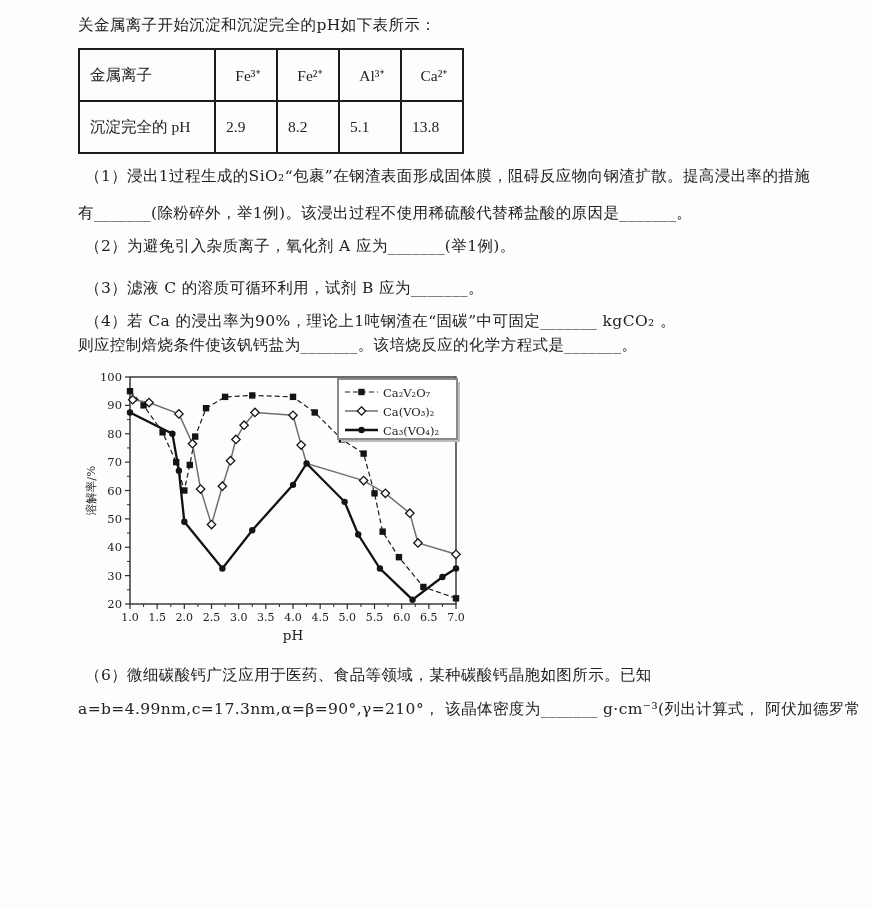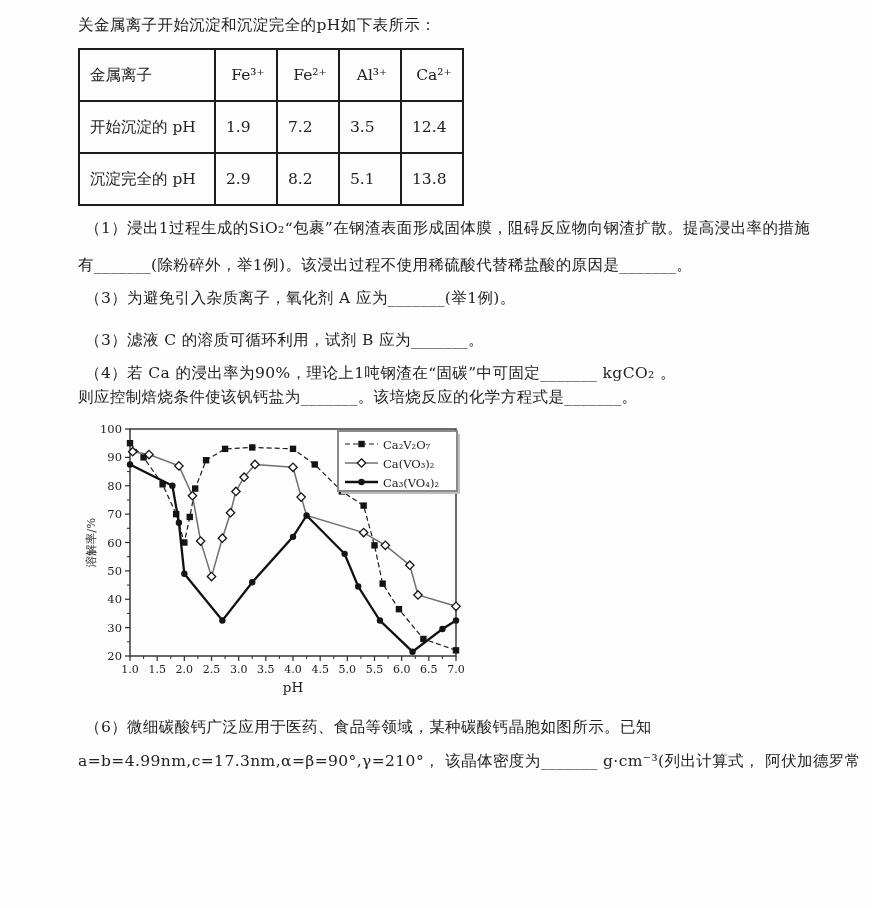--- a/index.html
+++ b/index.html
@@ -27,20 +27,21 @@
     margin-top:12px;
     table-layout:fixed;
   }
   table.ptable td{
     border:2px solid #1c1c1c;
     font-size:15.5px;
     padding:0 6px 0 10px;
     height:50px;
     vertical-align:middle;
     background:#fdfdfd;
+    font-family:Liberation Serif, serif;
   }
   td.c-label{width:118px;}
   td.c-ion{width:44px;font-size:16.5px;text-align:center;}
   td.c-val{font-size:15.5px;}
   
   #chartwrap{margin:8px 0 0 6px;}
   svg text{
     font-family:"DejaVu Serif","Liberation Serif",serif;
     fill:#1c1c1c;
   }
@@ -56,40 +57,33 @@
   <table class="ptable">
     <tbody>
       <tr>
         <td class="c-label">金属离子</td>
         <td class="c-ion">Fe³⁺</td>
         <td class="c-ion">Fe²⁺</td>
         <td class="c-ion">Al³⁺</td>
         <td class="c-ion">Ca²⁺</td>
       </tr>
       <tr>
-        <td class="c-label">开始沉淀的 pH</td>
-        <td class="c-val">1.9</td>
-        <td class="c-val">7.2</td>
-        <td class="c-val">3.5</td>
-        <td class="c-val">12.4</td>
-      </tr>
-      <tr>
         <td class="c-label">沉淀完全的 pH</td>
         <td class="c-val">2.9</td>
         <td class="c-val">8.2</td>
         <td class="c-val">5.1</td>
         <td class="c-val">13.8</td>
       </tr>
     </tbody>
   </table>
 
 
   <p class="ln indent" style="margin-top:11px">（1）浸出1过程生成的SiO₂“包裹”在钢渣表面形成固体膜，阻碍反应物向钢渣扩散。提高浸出率的措施</p>
   <p class="ln" style="margin-top:15px">有_______(除粉碎外，举1例)。该浸出过程不使用稀硫酸代替稀盐酸的原因是_______。</p>
-  <p class="ln indent" style="margin-top:11px">（3）为避免引入杂质离子，氧化剂 A 应为_______(举1例)。</p>
+  <p class="ln indent" style="margin-top:11px">（2）为避免引入杂质离子，氧化剂 A 应为_______(举1例)。</p>
   <p class="ln indent" style="margin-top:20px">（3）滤液 C 的溶质可循环利用，试剂 B 应为_______。</p>
   <p class="ln indent" style="margin-top:11px">（4）若 Ca 的浸出率为90%，理论上1吨钢渣在“固碳”中可固定_______ kgCO₂ 。</p>
   <p class="ln" style="margin-top:2px">则应控制焙烧条件使该钒钙盐为_______。该培烧反应的化学方程式是_______。</p>
 
   <div id="chartwrap">
     <svg id="chartsvg" width="380" height="282" viewBox="0 0 380 282">
         <rect x="46" y="13" width="326" height="227" fill="none" stroke="#2d2d2d" stroke-width="1.4"></rect>
         <line x1="46" y1="240" x2="46" y2="245" stroke="#2d2d2d" stroke-width="1.2"></line>
         <text x="46" y="257" text-anchor="middle" font-size="11">1.0</text>
         <line x1="73.16666666666667" y1="240" x2="73.16666666666667" y2="245" stroke="#2d2d2d" stroke-width="1.2"></line>

